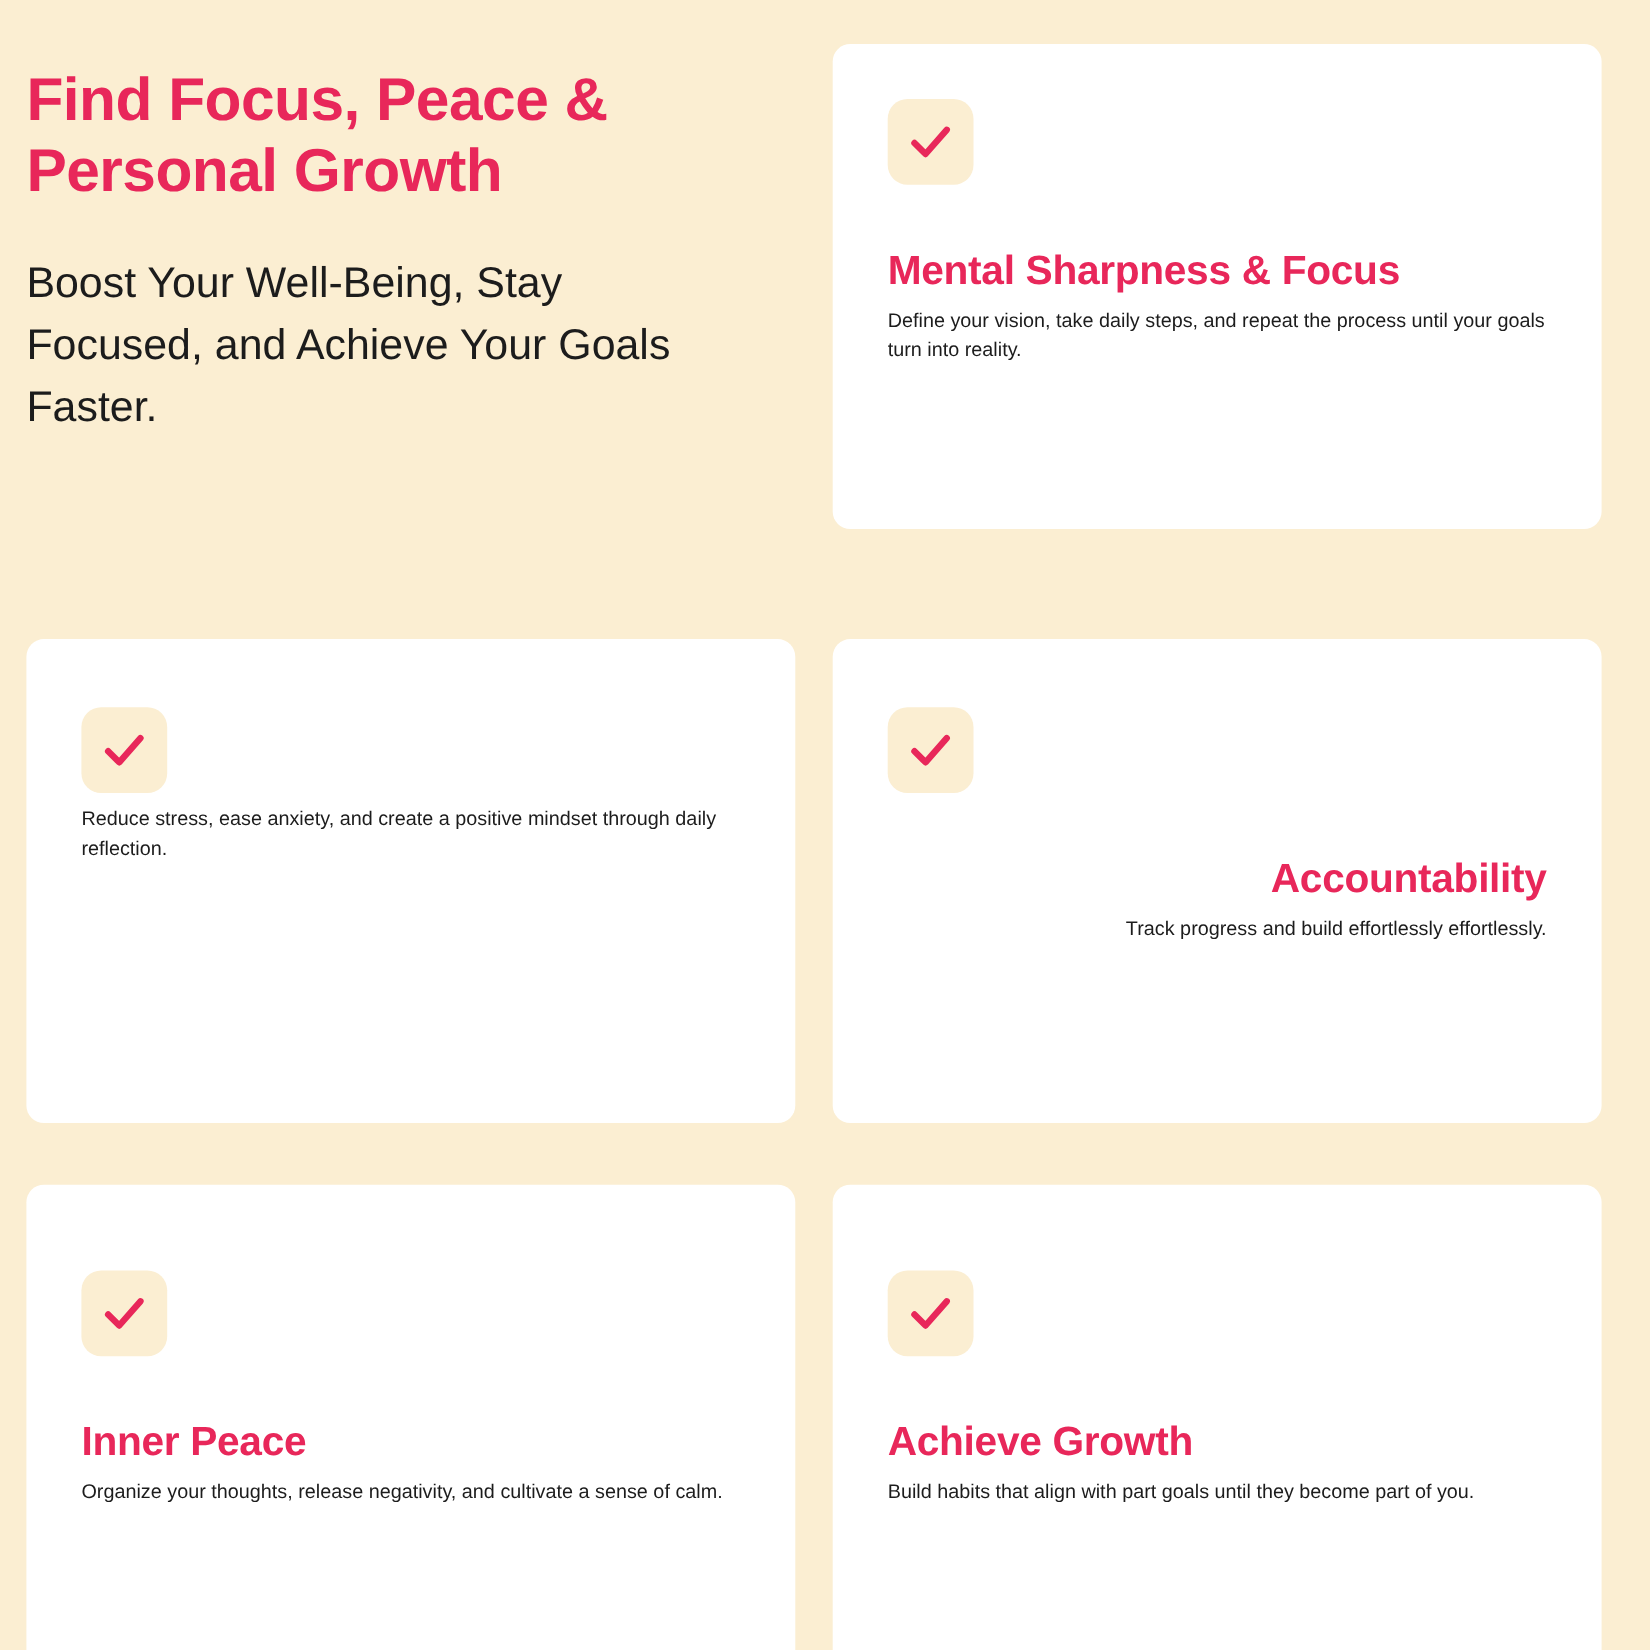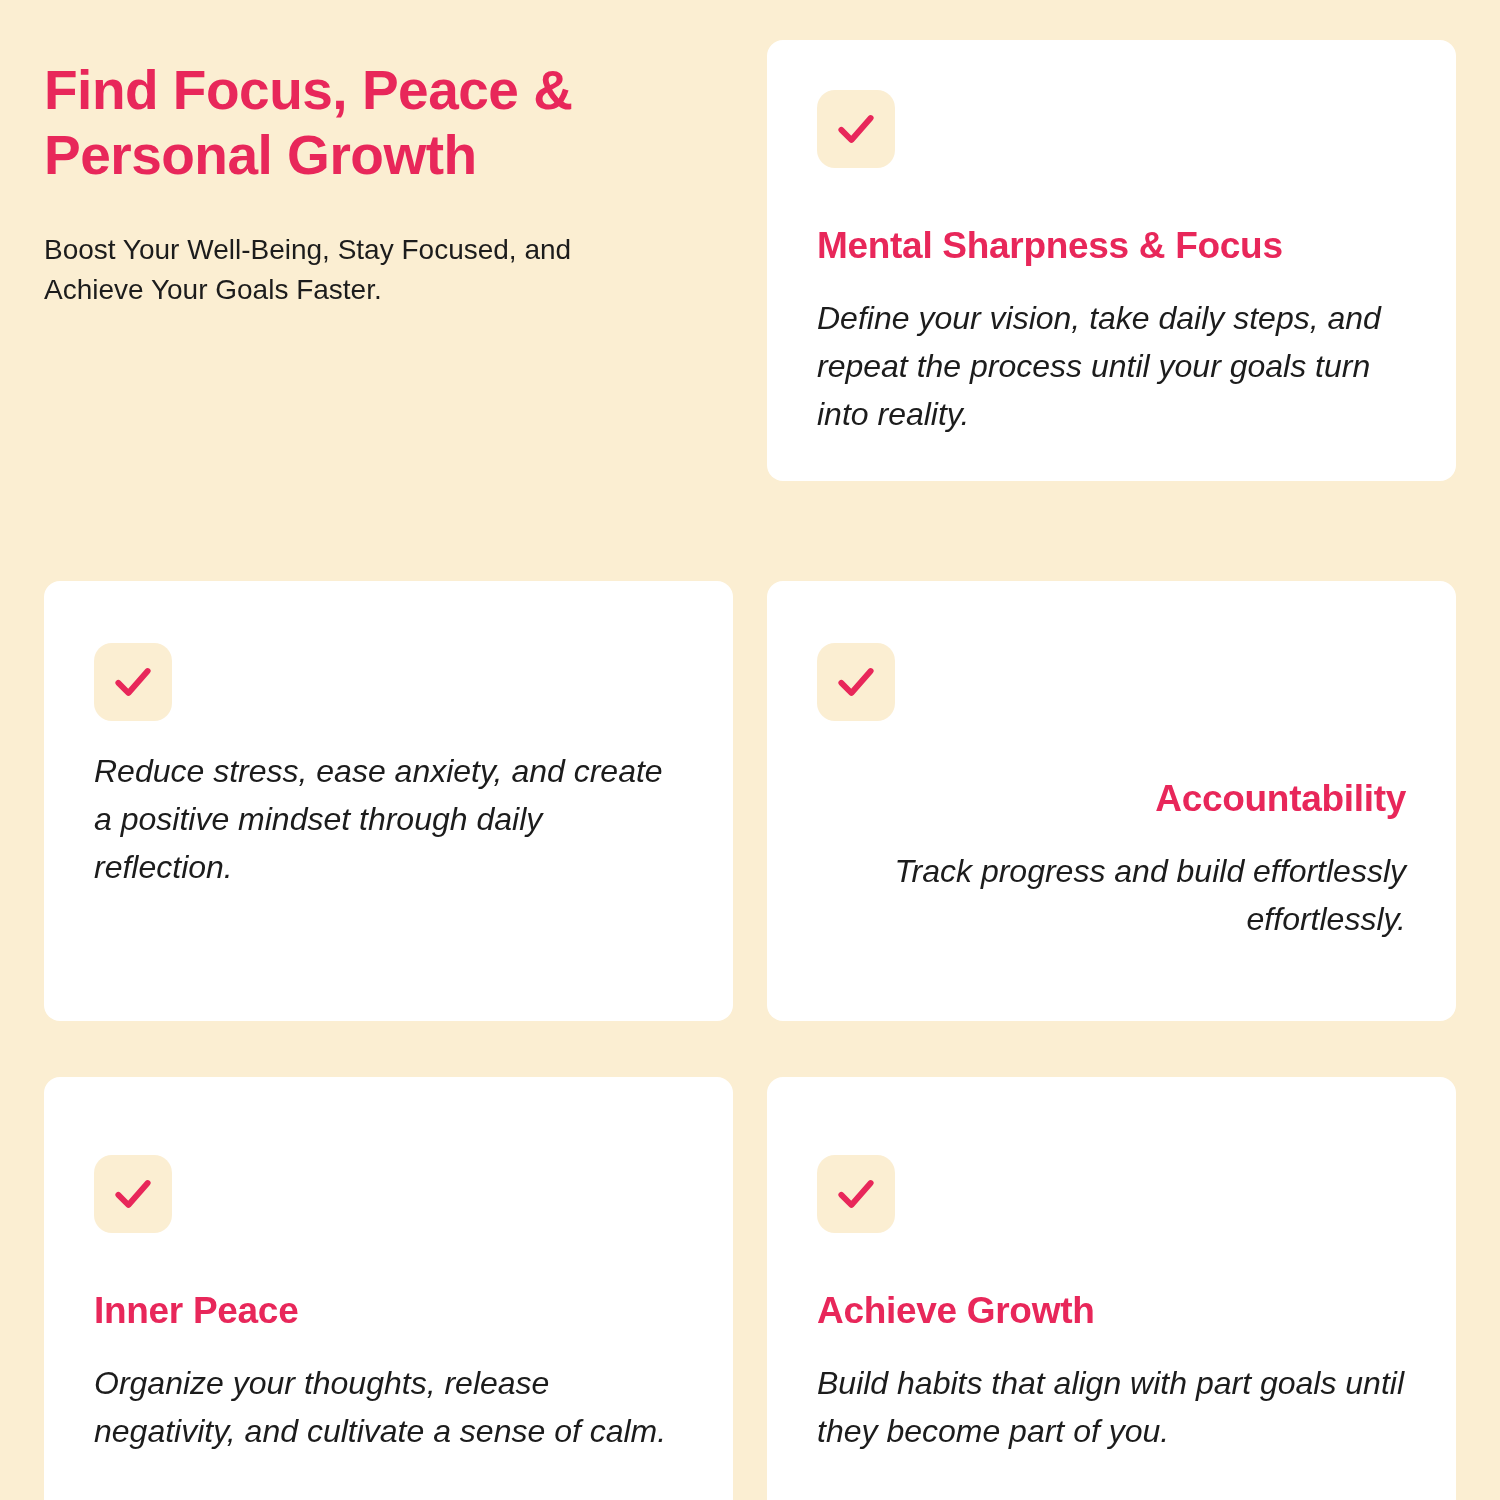--- a/index.html
+++ b/index.html
@@ -12,21 +12,21 @@
   body {
     background: #fbeed2;
     font-family: "Liberation Sans", sans-serif;
     color: #1a1a1a;
     overflow: hidden;
   }
 
   .page {
     width: 1500px;
     height: 1500px;
-    padding: 40px 44px 44px 44px;
+    padding: 40px 44px 44px 24px;
     display: grid;
     grid-template-columns: 1fr 1fr;
     grid-template-rows: 485px 440px 460px;
     column-gap: 34px;
     row-gap: 56px;
     align-content: start;
   }
 
   
   .intro {
@@ -37,21 +37,21 @@
     color: #e8275a;
     font-size: 55px;
     line-height: 1.18;
     font-weight: bold;
     letter-spacing: -0.5px;
     max-width: 620px;
   }
 
   .intro-sub {
     margin-top: 42px;
-    font-size: 28px;
+    font-size: 39px;
     line-height: 1.45;
     color: #1c1c1c;
     max-width: 620px;
   }
 
   
   .card {
     background: #ffffff;
     border-radius: 16px;
     padding: 50px 50px 44px 50px;
@@ -85,25 +85,24 @@
   .card-title {
     color: #e8275a;
     font-size: 37px;
     font-weight: bold;
     line-height: 1.2;
     margin-top: 56px;
     letter-spacing: -0.3px;
   }
 
   .card-desc {
-    margin-top: 26px;
-    font-size: 32px;
+    margin-top: 10px;
+    font-size: 18px;
     line-height: 1.5;
     color: #1c1c1c;
-    font-style: italic;
   }
 
   
   .c2 { grid-column: 1; grid-row: 2; }
   .c3 { grid-column: 2; grid-row: 2; text-align: right; }
   .c4 { grid-column: 1; grid-row: 3; }
   .c5 { grid-column: 2; grid-row: 3; }
 
   .c2, .c3 { padding-top: 62px; }
   .c4, .c5 { padding-top: 78px; }

